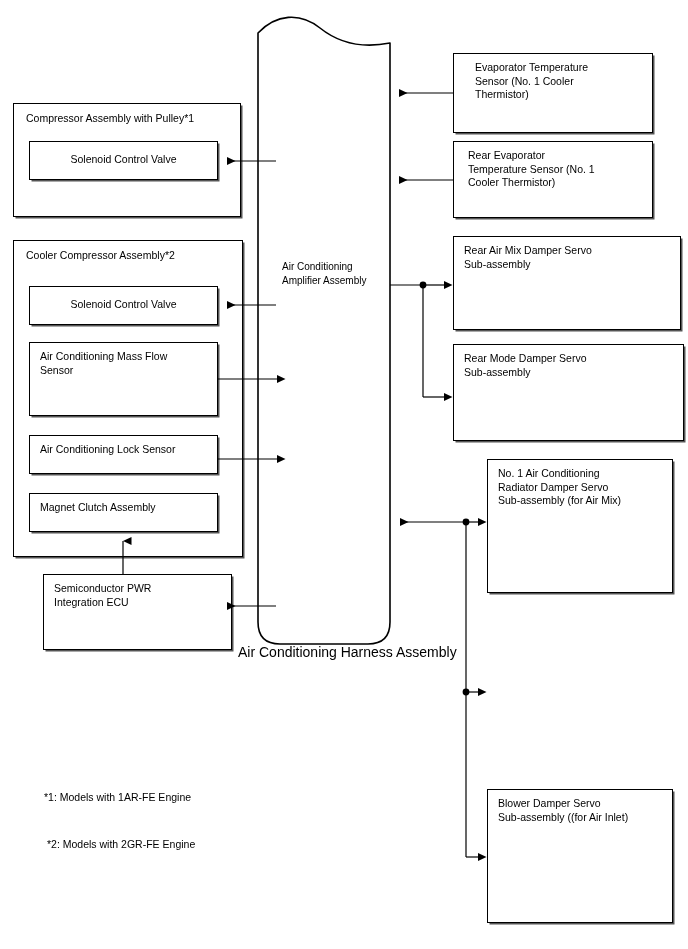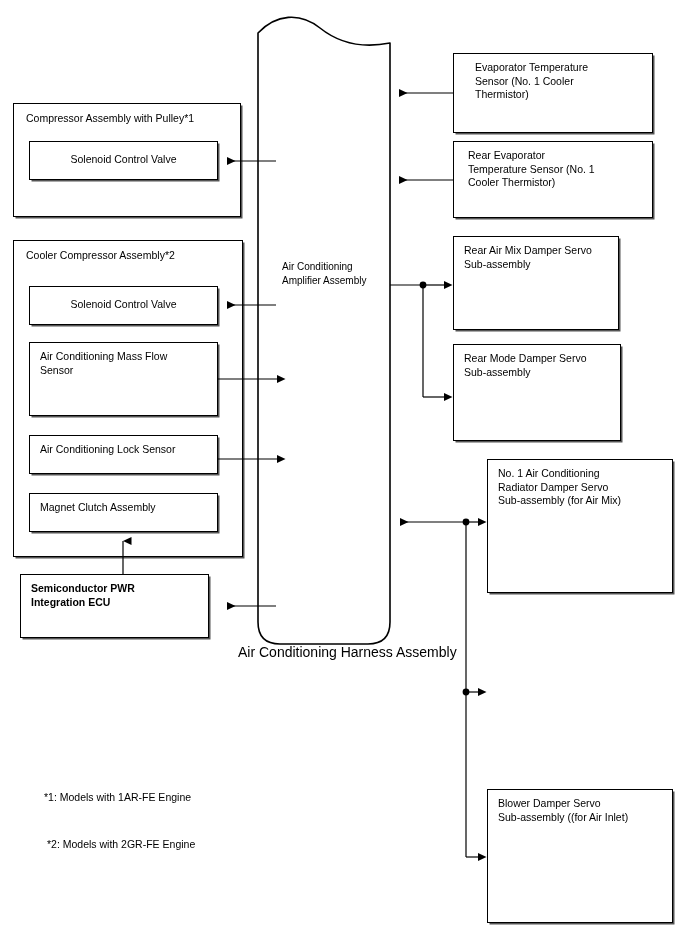--- a/index.html
+++ b/index.html
@@ -122,43 +122,43 @@
   </div>
 
   <div class="box shadow" style="left:29px; top:435px; width:189px; height:39px;">
     <div class="box-label inner-label">Air Conditioning Lock Sensor</div>
   </div>
 
   <div class="box shadow" style="left:29px; top:493px; width:189px; height:39px;">
     <div class="box-label inner-label">Magnet Clutch Assembly</div>
   </div>
 
-  <div class="box shadow" style="left:20px; top:574px; width:189px; height:64px;font-weight:bold;">
+  <div class="box shadow" style="left:43px; top:574px; width:189px; height:76px;">
     <div class="box-label inner-label">Semiconductor PWR
 Integration ECU</div>
   </div>
 
   <div class="box shadow" style="left:453px; top:53px; width:200px; height:80px;">
     <div class="box-label inner-label" style="left:21px;">Evaporator Temperature
 Sensor (No. 1 Cooler
 Thermistor)</div>
   </div>
 
   <div class="box shadow" style="left:453px; top:141px; width:200px; height:77px;">
     <div class="box-label inner-label" style="left:14px;">Rear Evaporator
 Temperature Sensor (No. 1
 Cooler Thermistor)</div>
   </div>
 
-  <div class="box shadow" style="left:453px; top:236px; width:166px; height:94px;">
+  <div class="box shadow" style="left:453px; top:236px; width:228px; height:94px;">
     <div class="box-label inner-label">Rear Air Mix Damper Servo
 Sub-assembly</div>
   </div>
 
-  <div class="box shadow" style="left:453px; top:344px; width:168px; height:97px;">
+  <div class="box shadow" style="left:453px; top:344px; width:231px; height:97px;">
     <div class="box-label inner-label">Rear Mode Damper Servo
 Sub-assembly</div>
   </div>
 
   <div class="box shadow" style="left:487px; top:459px; width:186px; height:134px;">
     <div class="box-label inner-label">No. 1 Air Conditioning
 Radiator Damper Servo
 Sub-assembly (for Air Mix)</div>
   </div>
 

